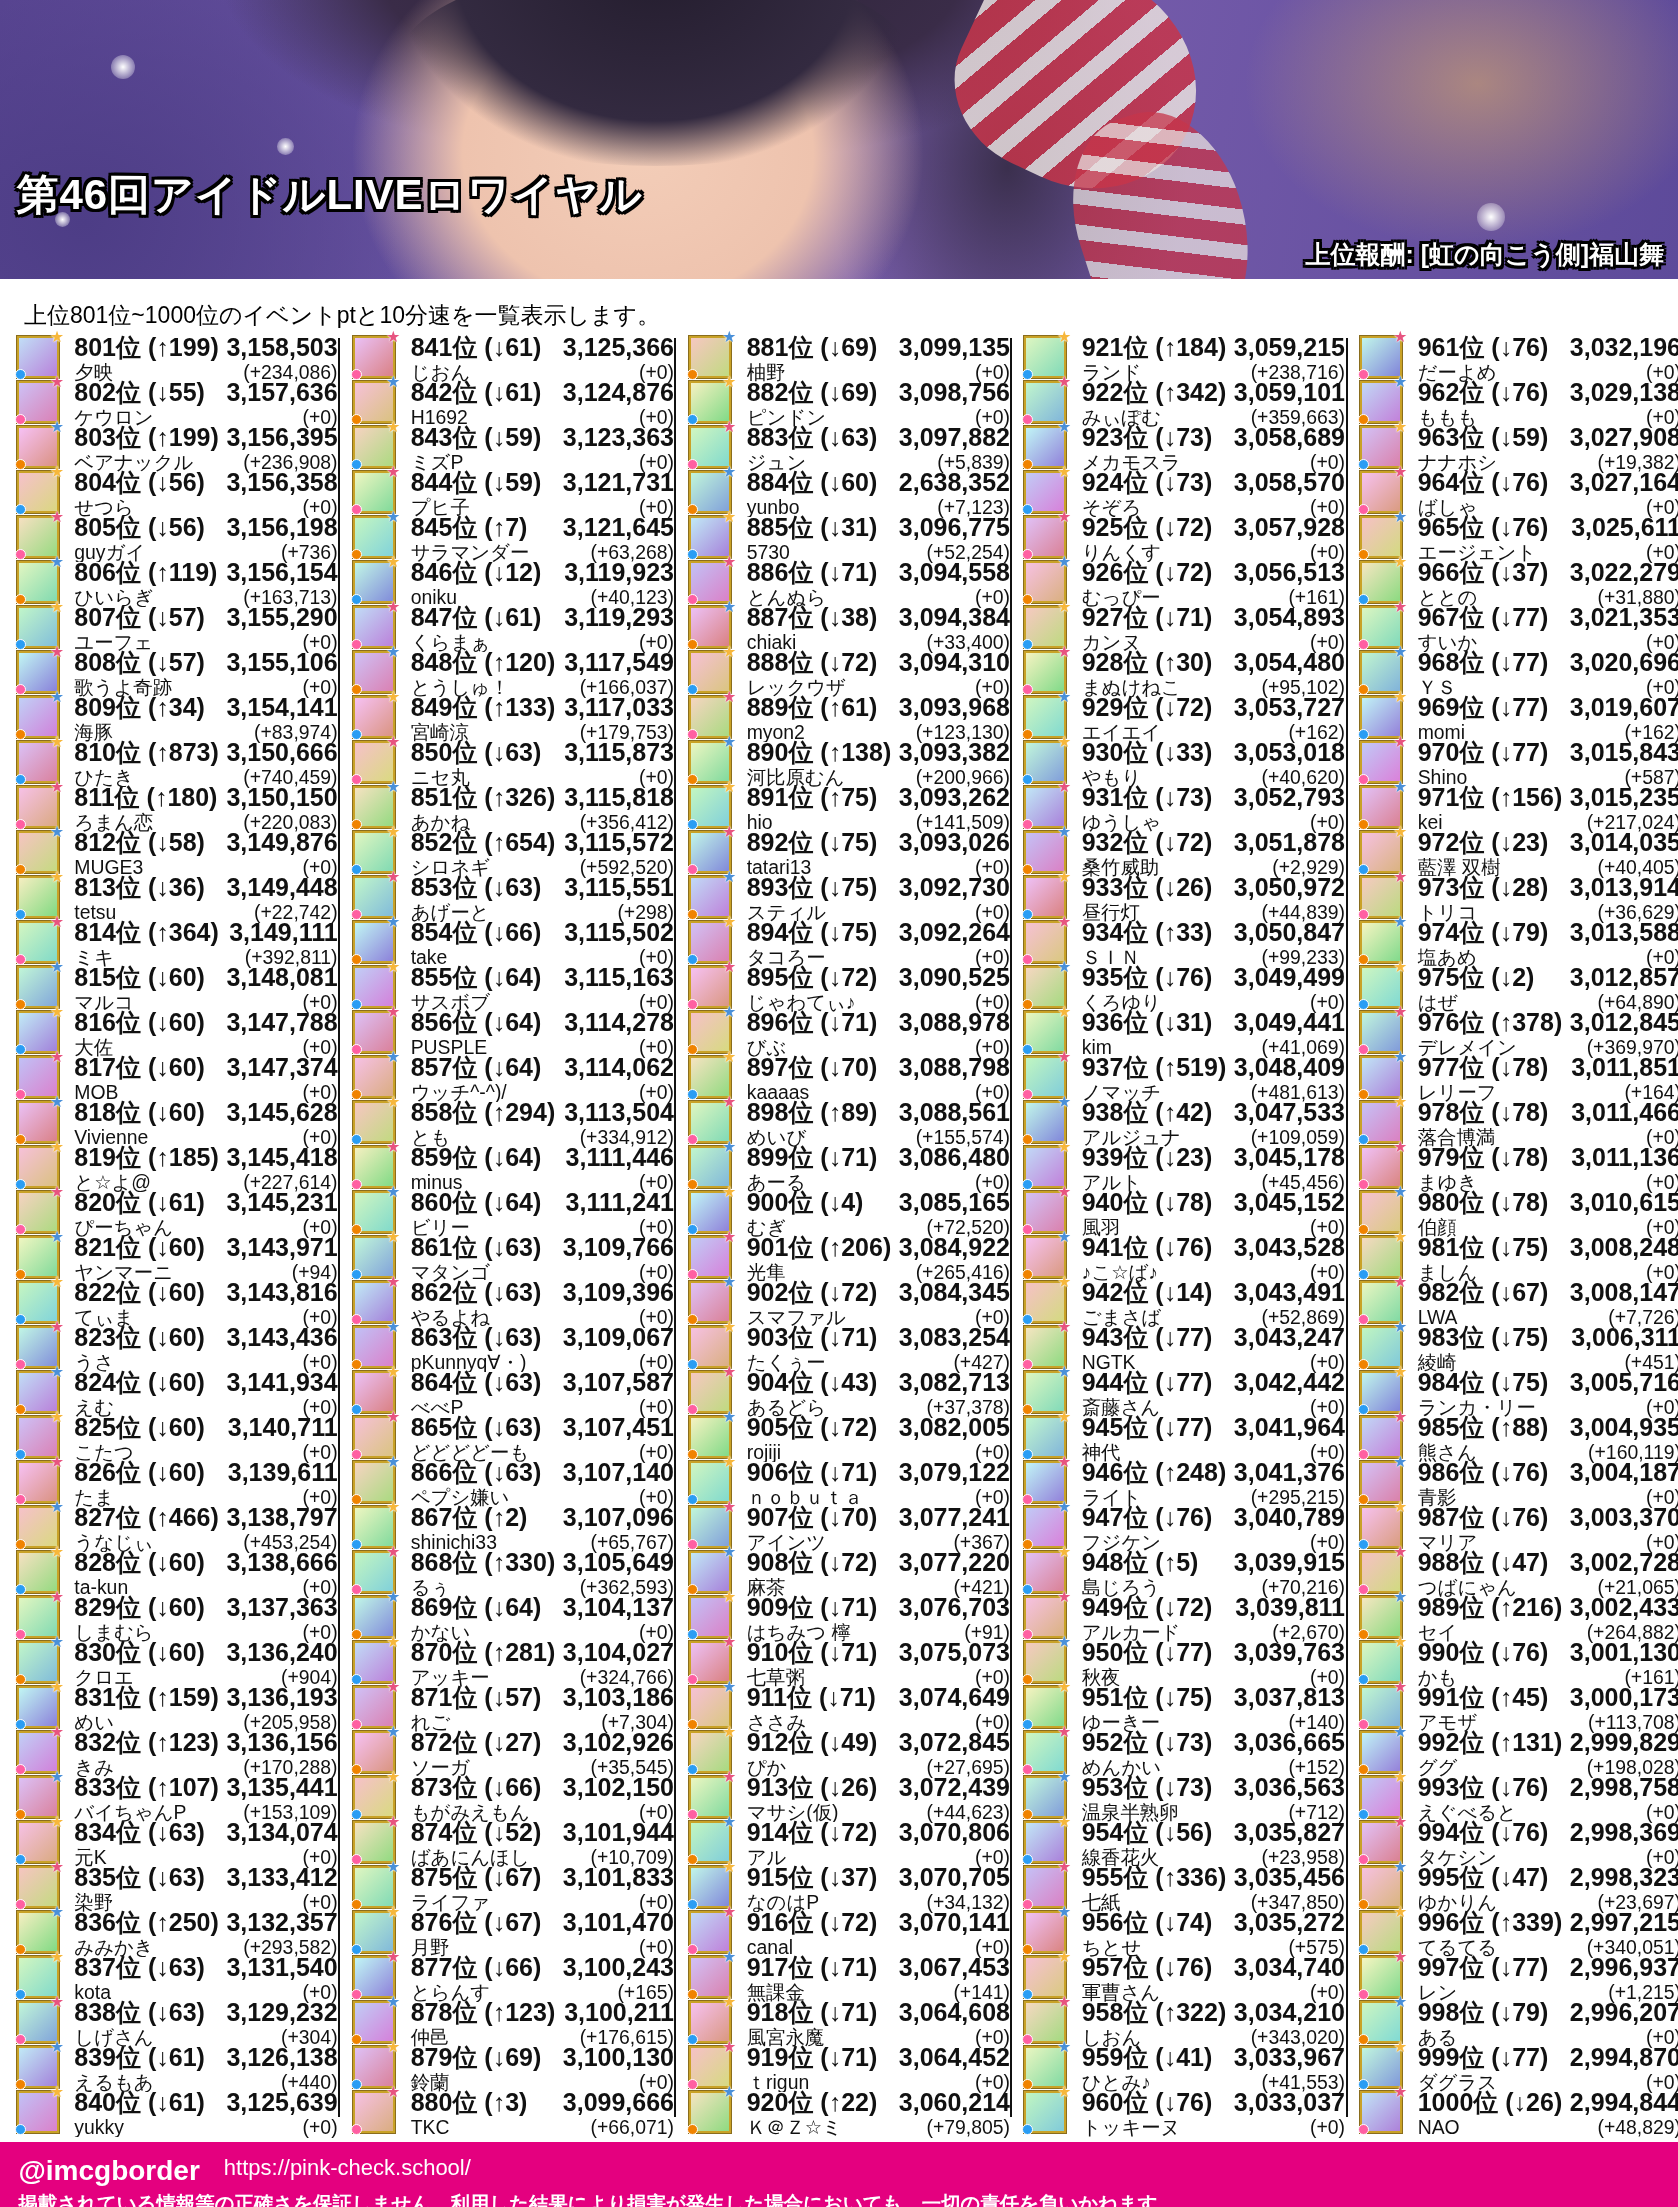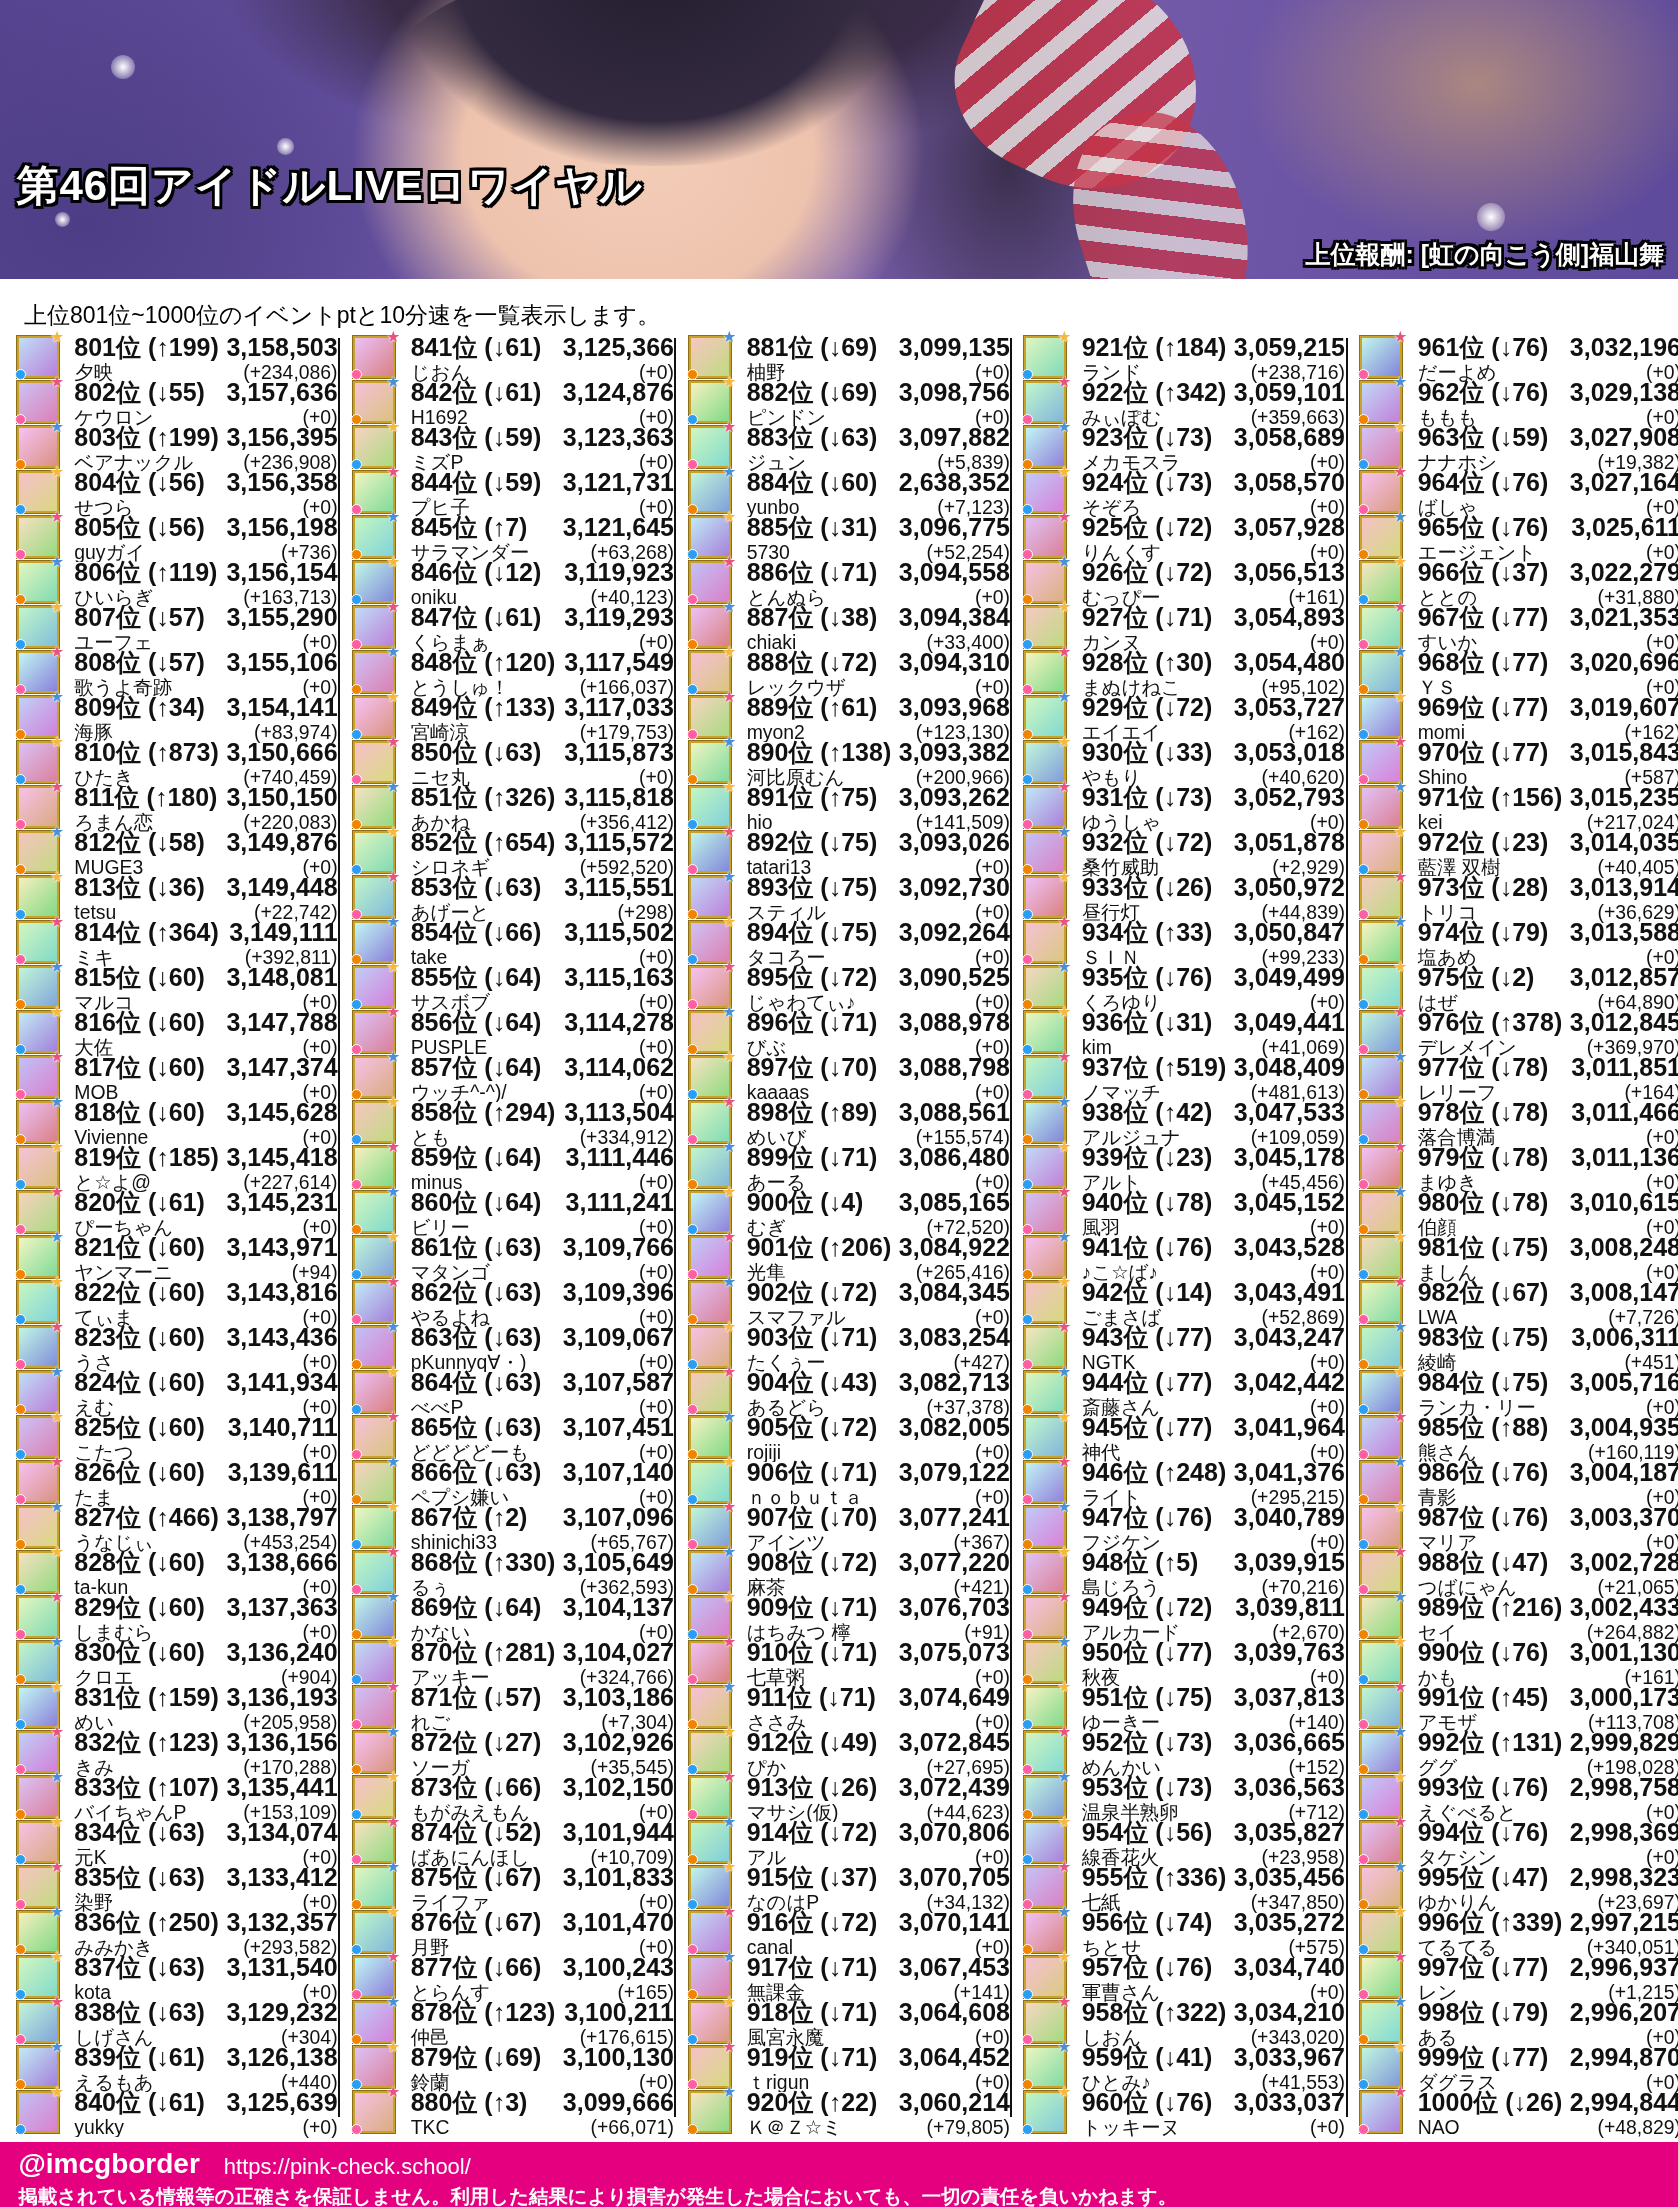--- a/index.html
+++ b/index.html
@@ -23,21 +23,21 @@
     transform:rotate(-18deg);
     background:repeating-linear-gradient(25deg,#c6354a 0 20px,#e8dede 20px 35px); opacity:.75; }
   .sparkle { position:absolute; border-radius:50%; background:radial-gradient(circle,#fff,rgba(255,255,255,0)); }
   .hairline { position:absolute; left:397px; top:-37px; width:517px; height:203px; border-radius:50%;
     background:radial-gradient(ellipse at 50% 0%, #241d2e 0%, #332a40 55%, rgba(51,42,64,0) 72%); }
 
   .outline-text { color:#fff; font-weight:bold;
     text-shadow:-2.8px -2.8px 0 #000,2.8px -2.8px 0 #000,-2.8px 2.8px 0 #000,2.8px 2.8px 0 #000,
                 -2.8px 0 0 #000,2.8px 0 0 #000,0 -2.8px 0 #000,0 2.8px 0 #000; }
   .top-info { position:absolute; right:14.8px; top:13px; text-align:right; line-height:1.28; font-size:27px; }
-  .evt-title { position:absolute; left:16.6px; top:158px; font-size:42px; letter-spacing:0.9px; }
+  .evt-title { position:absolute; left:16.6px; top:167px; font-size:42px; letter-spacing:0.9px; }
   .evt-period { position:absolute; left:18.5px; top:234px; font-size:27px; }
   .evt-reward { position:absolute; right:14.8px; top:238px; font-size:25px; }
 
   .description { position:absolute; left:24px; top:300px; font-size:23px; color:#000; }
 
   
   .col { position:absolute; top:335px; width:321px; }
   .row { display:flex; height:45px; align-items:flex-start; }
   .thumb { position:relative; width:42px; height:42px; margin-top:0.9px; flex:0 0 42px;
     border:2.8px solid #c9a227; outline:0.9px solid #8a6d1d; }
@@ -48,21 +48,21 @@
   .entry-left { flex:1 1 auto; padding-left:15.7px; overflow:hidden; white-space:nowrap; }
   .rank-line { font-size:25px; font-weight:bold; color:#111; line-height:1.0; }
   .name-line { font-size:19.4px; color:#111; line-height:1.05; margin-top:1.8px; }
   .entry-right { flex:0 0 auto; text-align:right; min-width:109px; }
   .pt-line { font-size:25px; font-weight:bold; color:#111; line-height:1.0; }
   .delta-line { font-size:19.4px; color:#111; line-height:1.05; margin-top:1.8px; }
   .vdivider { position:absolute; top:338px; width:1.8px; height:1779px; background:#111; }
 
   
   .footer { position:absolute; left:0; bottom:0; width:1679px; height:66px; padding:5.5px 18.5px 0 18.5px; }
-  .footer-line1 { display:flex; align-items:flex-end; gap:24px; }
+  .footer-line1 { display:flex; align-items:flex-start; gap:24px;margin-top:7px; }
   .footer-handle { color:#fff; font-size:28px; font-weight:bold; }
   .footer-url { color:#fff; font-size:22px; text-decoration:none; }
   .footer-disclaimer { color:#fff; font-size:19.4px; font-weight:bold; margin-top:3.7px; }
 </style>
 </head>
 <body>
 
 <div id="page">
 
   <div class="banner">

